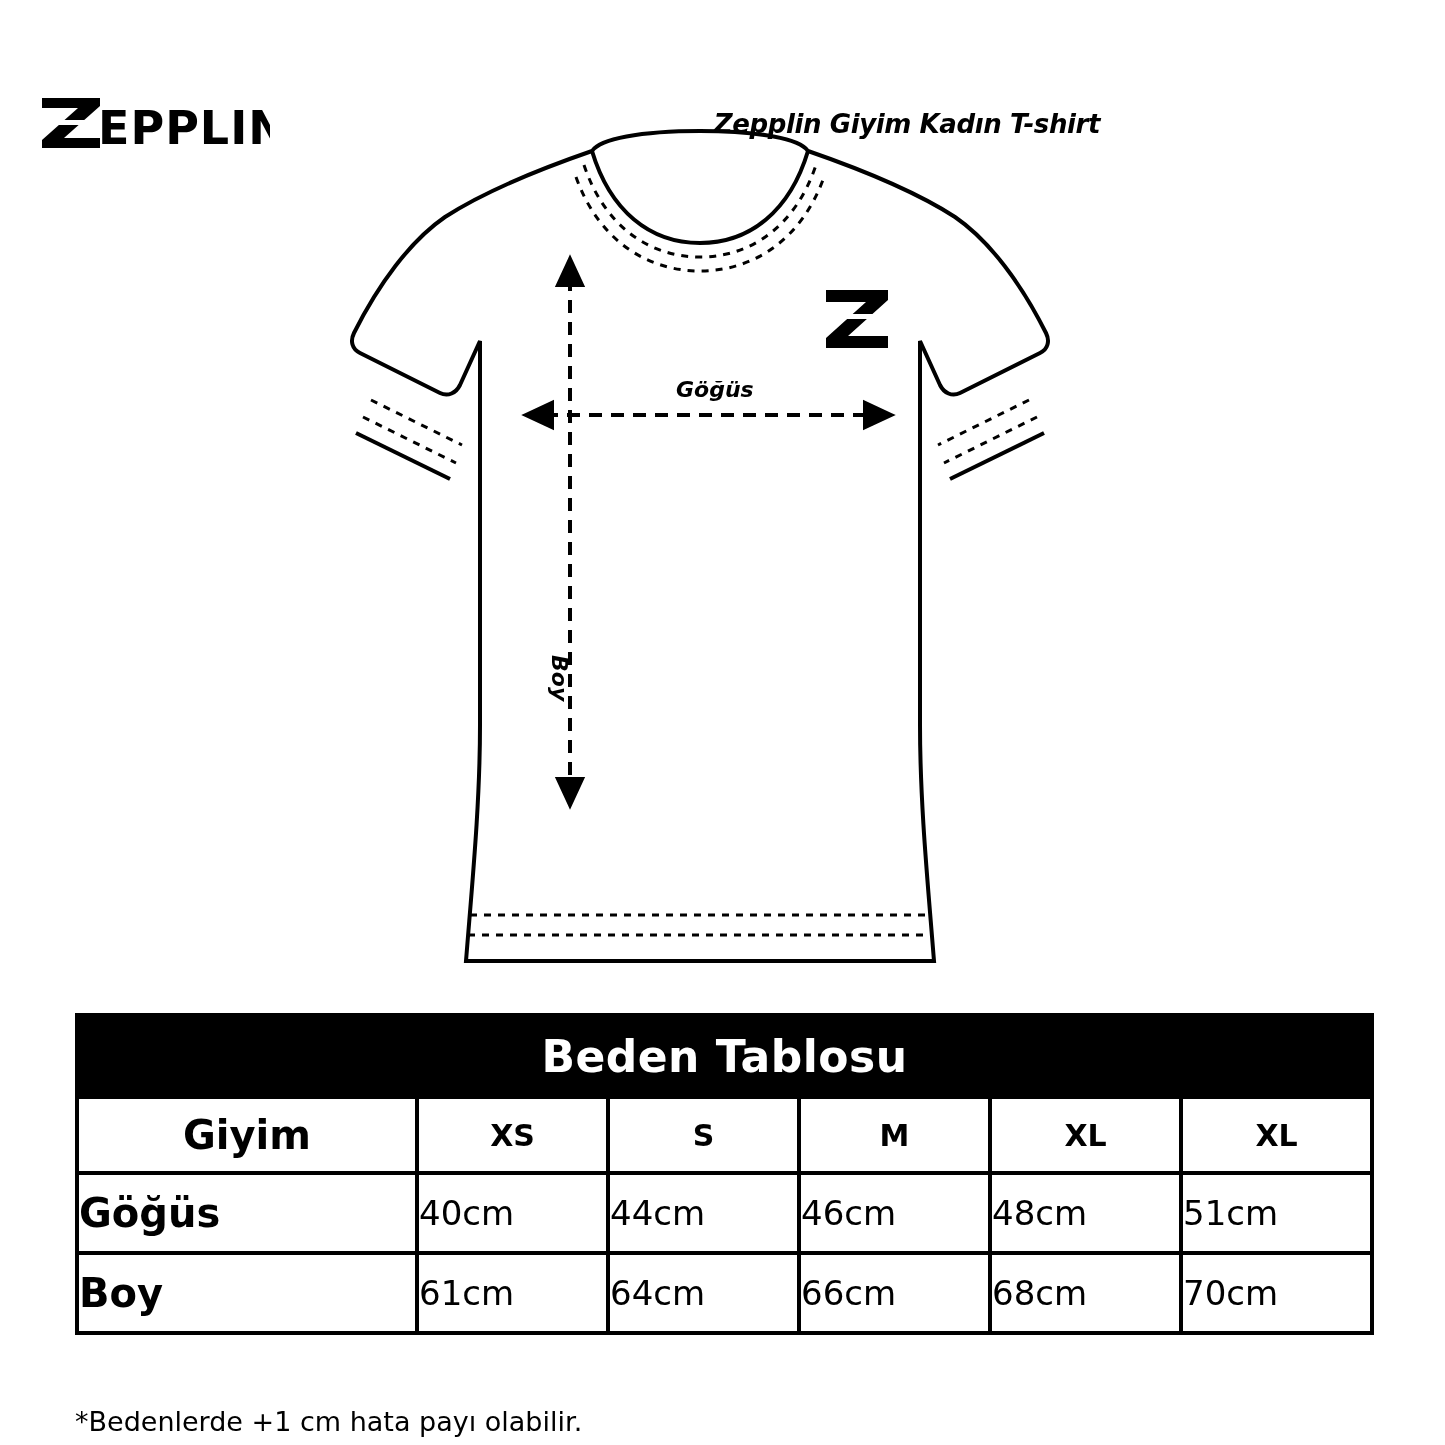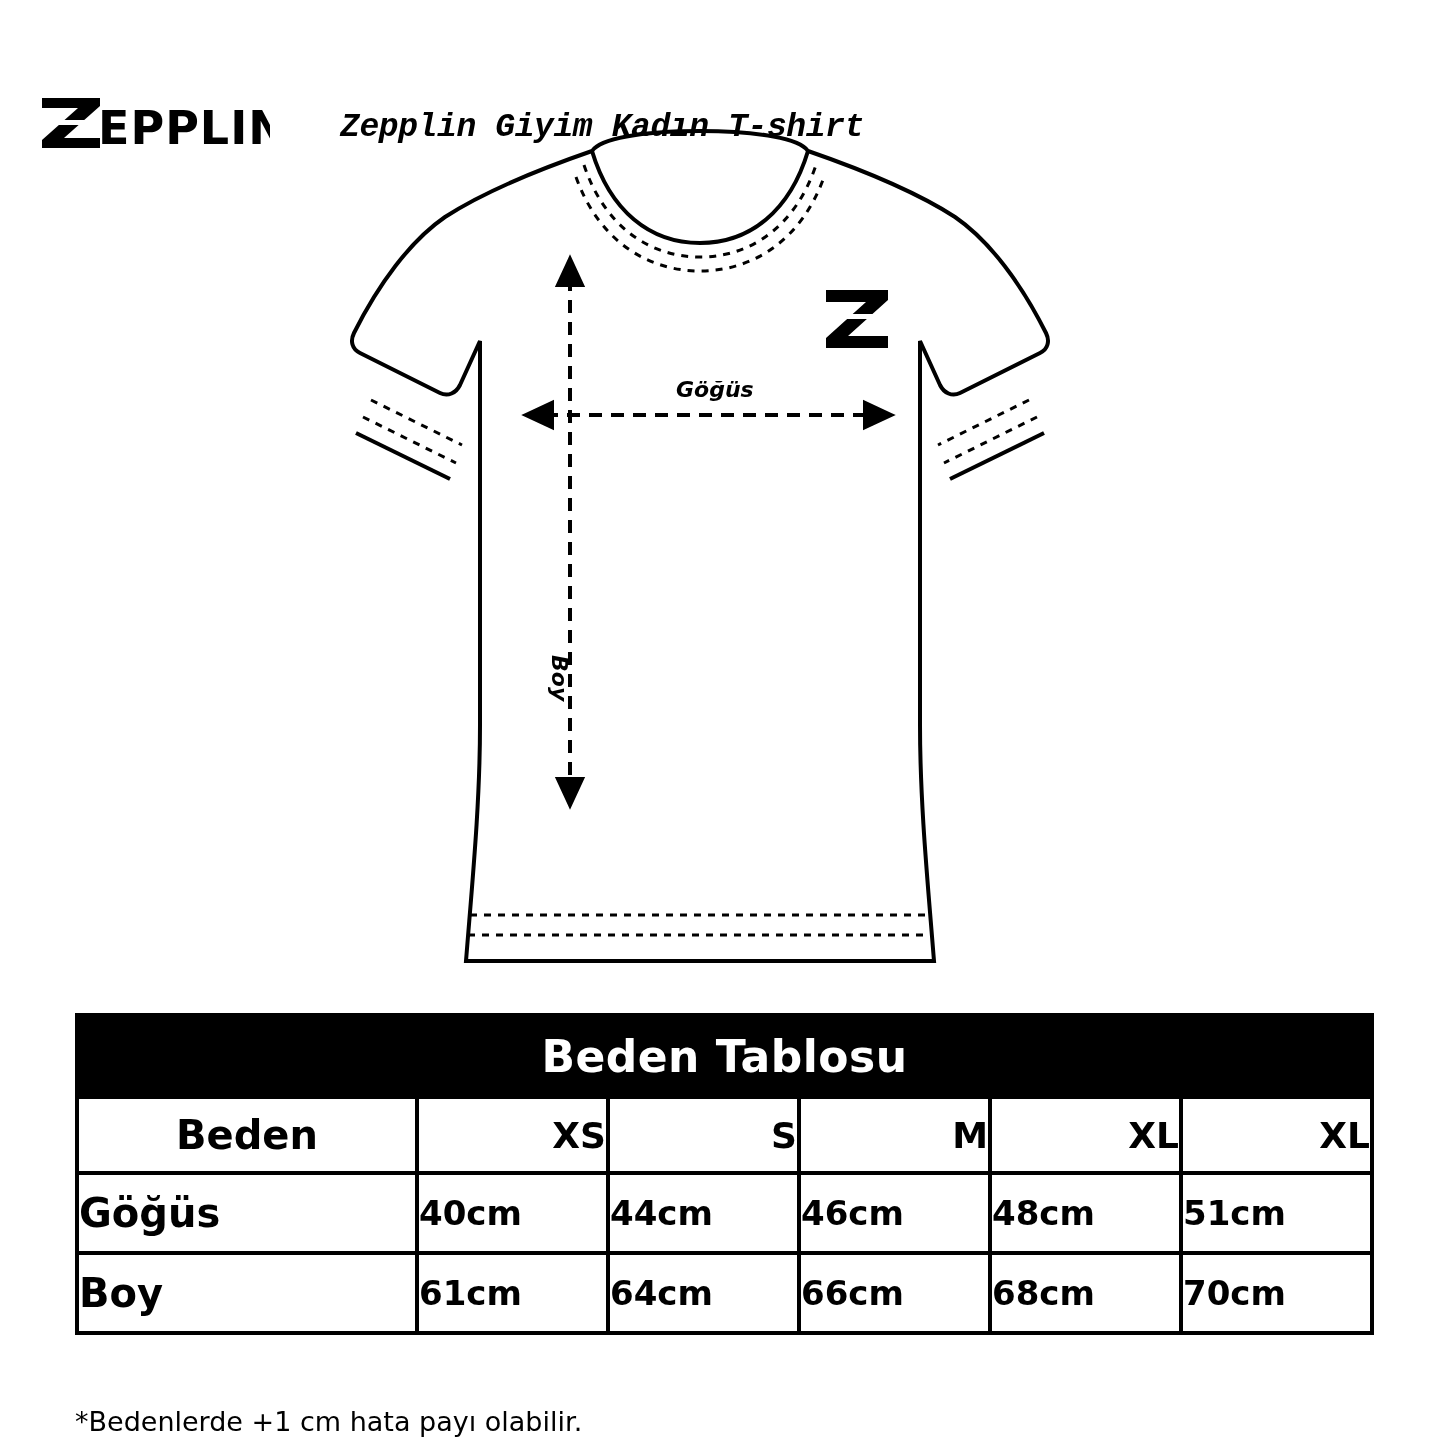--- a/index.html
+++ b/index.html
@@ -31,26 +31,25 @@
     width: 230px;
     height: 56px;
   }
   .brand-logo svg { display: block; }
 
   .header-title {
     position: absolute;
     left: 340px;
     top: 63px;
     width: 760px;
-    text-align: left;
-    font-size: 33px;
+    text-align: right;
+    font-size: 26px;
     font-style: italic;
     letter-spacing: -0.4px;
     white-space: nowrap;
-    font-family: Liberation Mono, monospace;
   }
   .header-title .light { font-weight: 600; }
   .header-title .bold { font-weight: 800; }
 
   
   .illustration {
     position: absolute;
     top: 125px;
     left: 0;
     width: 1445px;
@@ -104,32 +103,32 @@
   }
   .hdr-row td {
     height: 72px;
   }
   .hdr-label {
     font-size: 40px;
     font-weight: 700;
     text-align: center;
   }
   .hdr-size {
-    font-size: 36px;
-    font-weight: 700;
-    text-align: right;
+    font-size: 30px;
+    font-weight: 700;
+    text-align: center;
   }
   .row-label {
     font-size: 40px;
     font-weight: 700;
     padding-left: 22px;
   }
   .cell-val {
     font-size: 34px;
-    font-weight: 700;
+    font-weight: 400;
     padding-left: 14px;
   }
   .data-row td { height: 76px; }
 
   .col-label { width: 340px; }
   .col-size  { width: 191px; }
 
   .footnote {
     position: absolute;
     left: 75px;
@@ -237,21 +236,21 @@
         <col class="col-size">
         <col class="col-size">
         <col class="col-size">
         <col class="col-size">
     </colgroup>
     <tbody>
       <tr>
         <td class="title-cell" colspan="6">Beden Tablosu</td>
       </tr>
       <tr class="hdr-row">
-        <td class="hdr-label">Beden</td>
+        <td class="hdr-label">Giyim</td>
         <td class="hdr-size">XS</td>
         <td class="hdr-size">S</td>
         <td class="hdr-size">M</td>
         <td class="hdr-size">XL</td>
         <td class="hdr-size">XL</td>
       </tr>
       <tr class="data-row">
         <td class="row-label">Göğüs</td>
         <td class="cell-val">40cm</td>
         <td class="cell-val">44cm</td>

